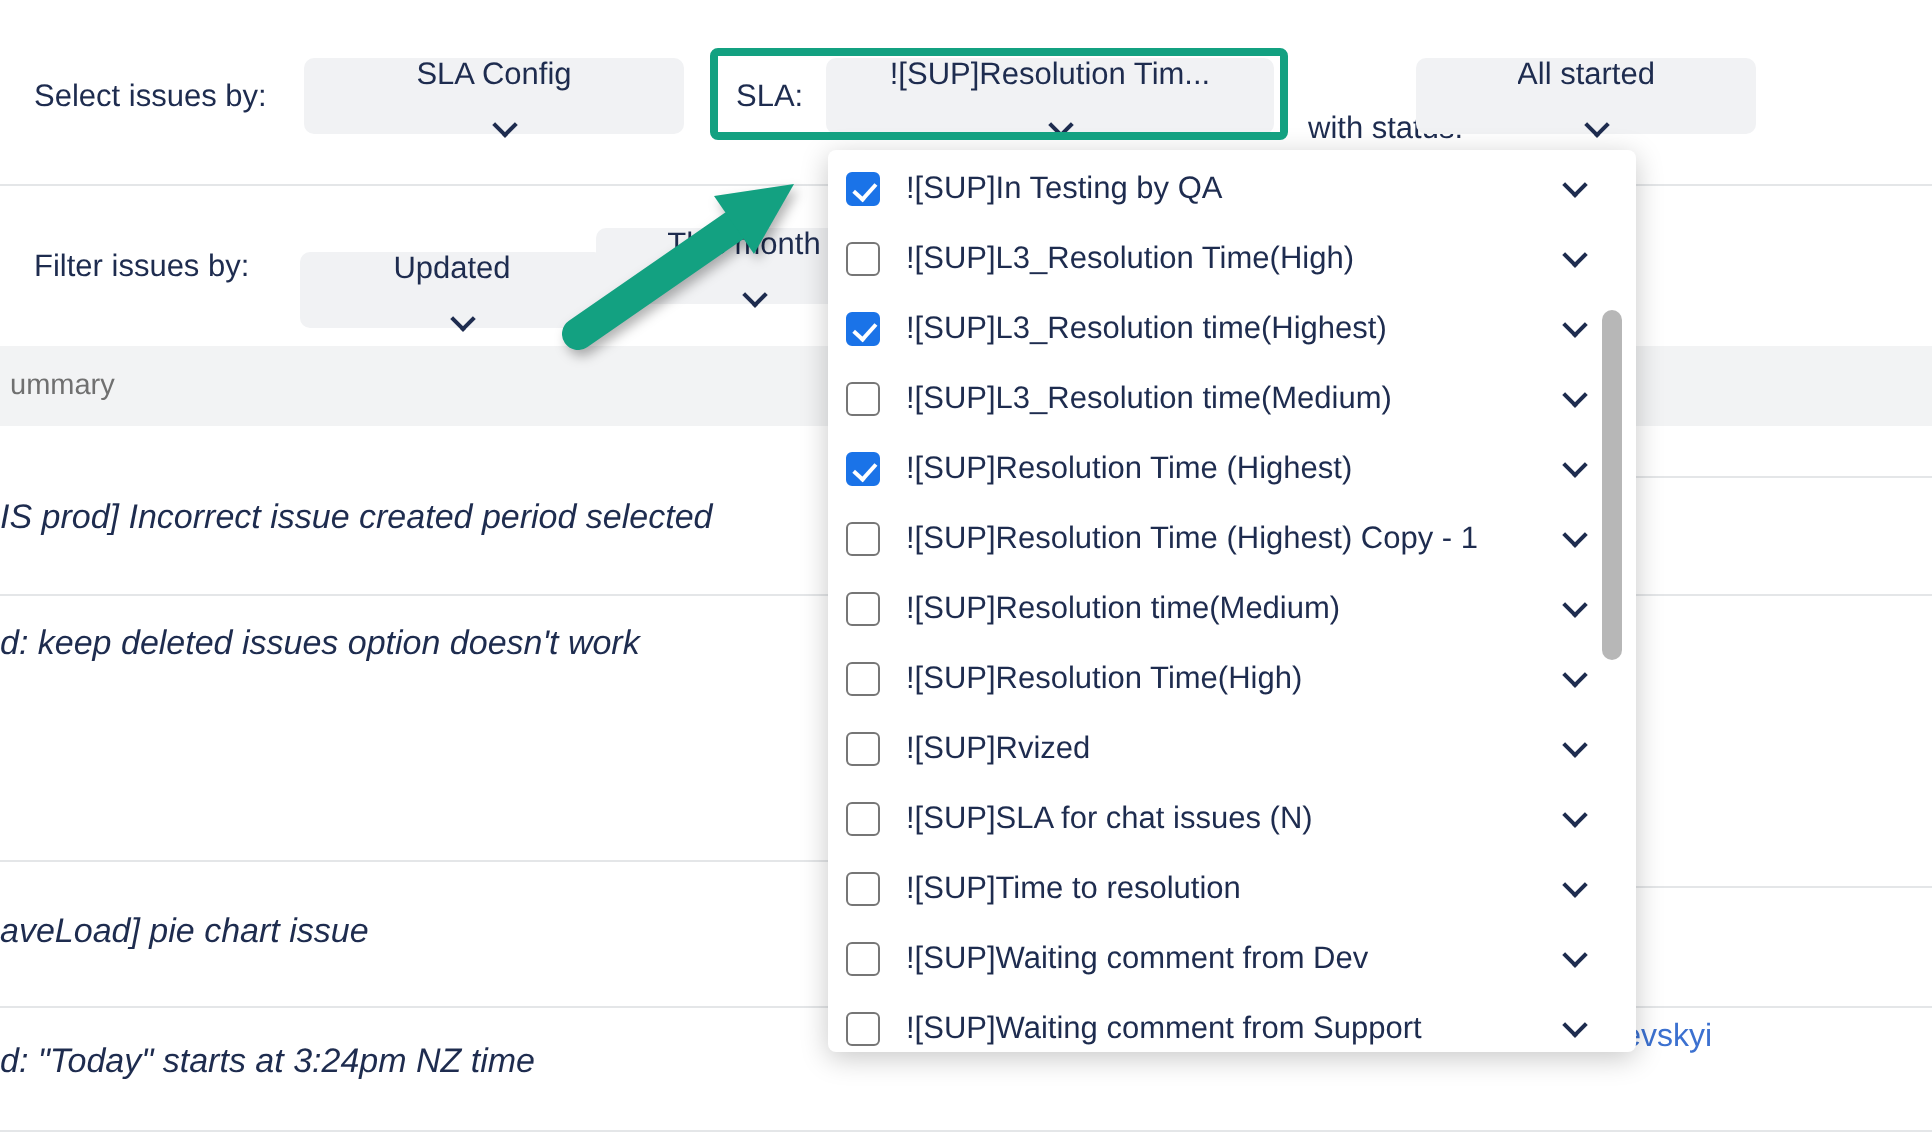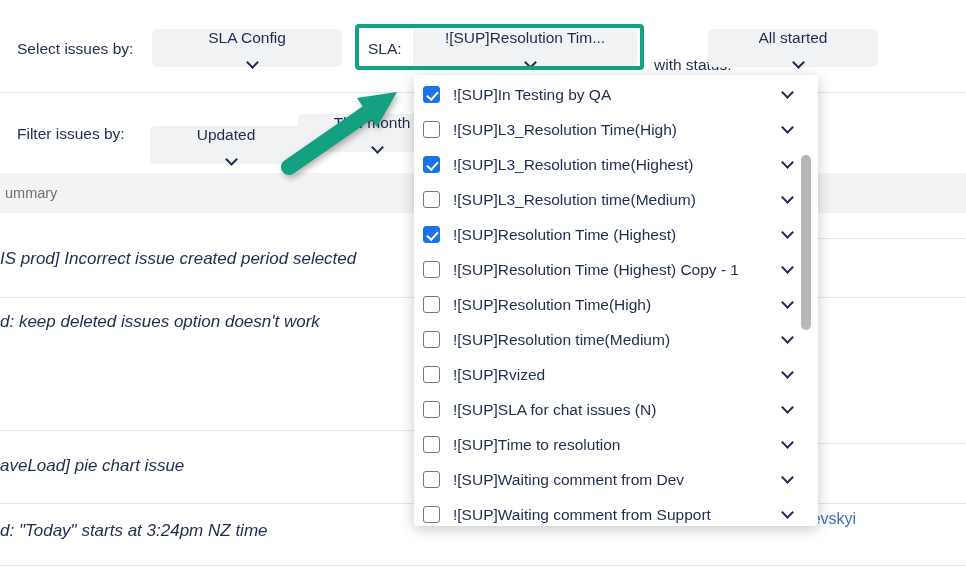--- a/index.html
+++ b/index.html
@@ -144,26 +144,26 @@
       <span class="label">![SUP]Resolution Time (Highest)</span>
       <span class="chev"></span>
     </div>
     <div class="item">
       <span class="cb"></span>
       <span class="label">![SUP]Resolution Time (Highest) Copy - 1</span>
       <span class="chev"></span>
     </div>
     <div class="item">
       <span class="cb"></span>
-      <span class="label">![SUP]Resolution Time(High)</span>
+      <span class="label">![SUP]Resolution time(Medium)</span>
       <span class="chev"></span>
     </div>
     <div class="item">
       <span class="cb"></span>
-      <span class="label">![SUP]Resolution time(Medium)</span>
+      <span class="label">![SUP]Resolution Time(High)</span>
       <span class="chev"></span>
     </div>
     <div class="item">
       <span class="cb"></span>
       <span class="label">![SUP]Rvized</span>
       <span class="chev"></span>
     </div>
     <div class="item">
       <span class="cb"></span>
       <span class="label">![SUP]SLA for chat issues (N)</span>

